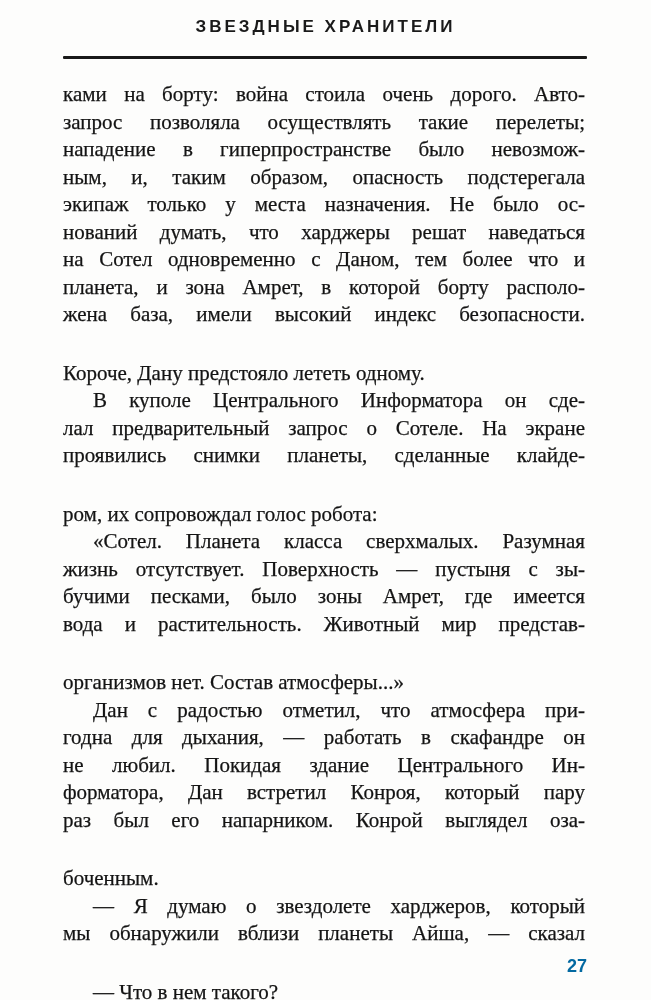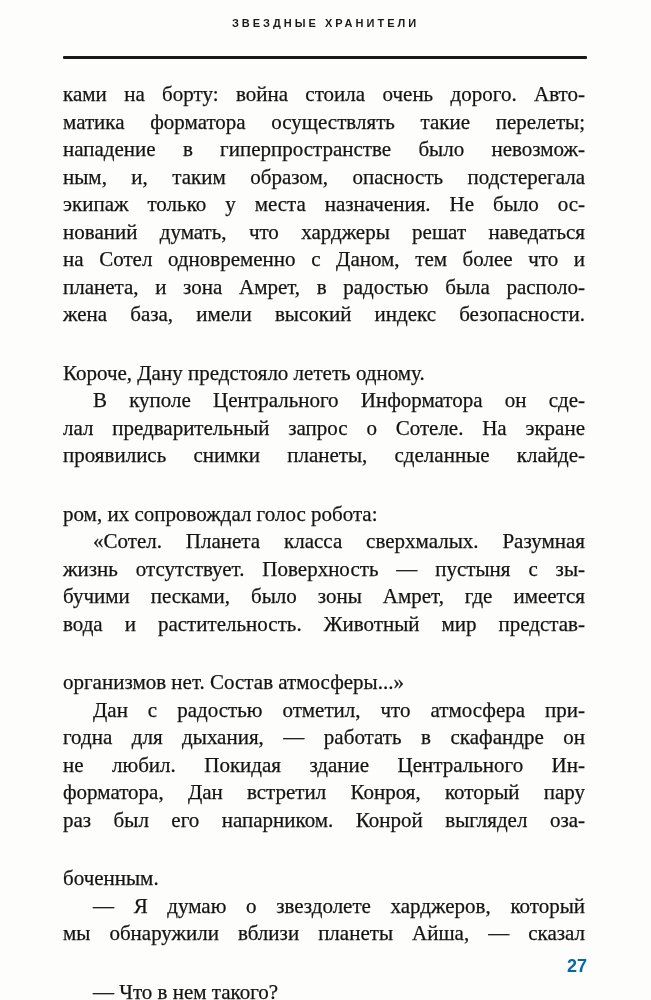--- a/index.html
+++ b/index.html
@@ -16,21 +16,21 @@
     color: #141414;
   }
   .running-header {
     position: absolute;
     top: 17px;
     left: 0;
     width: 651px;
     text-align: center;
     font-family: "Liberation Sans", sans-serif;
     font-weight: 700;
-    font-size: 11px;
+    font-size: 17px;
     letter-spacing: 3px;
     color: #1a1a1a;
   }
   .header-rule {
     position: absolute;
     top: 56px;
     left: 63px;
     width: 524px;
     height: 3px;
     background: #191919;
@@ -74,27 +74,27 @@
 <body>
 
 <div class="page">
   <div class="running-header">ЗВЕЗДНЫЕ ХРАНИТЕЛИ</div>
 
   <div class="header-rule"></div>
 
   <div class="body-text">
       <div class="para">
         <div class="line">ками на борту: война стоила очень дорого. Авто-</div>
-        <div class="line">матика форматора осуществлять такие перелеты;</div>
+        <div class="line">запрос позволяла осуществлять такие перелеты;</div>
         <div class="line">нападение в гиперпространстве было невозмож-</div>
         <div class="line">ным, и, таким образом, опасность подстерегала</div>
         <div class="line">экипаж только у места назначения. Не было ос-</div>
         <div class="line">нований думать, что харджеры решат наведаться</div>
         <div class="line">на Сотел одновременно с Даном, тем более что и</div>
-        <div class="line">планета, и зона Амрет, в радостью была располо-</div>
+        <div class="line">планета, и зона Амрет, в которой борту располо-</div>
         <div class="line">жена база, имели высокий индекс безопасности.</div>
         <div class="line para-last">Короче, Дану предстояло лететь одному.</div>
       </div>
       <div class="para indent">
         <div class="line">В куполе Центрального Информатора он сде-</div>
         <div class="line">лал предварительный запрос о Сотеле. На экране</div>
         <div class="line">проявились снимки планеты, сделанные клайде-</div>
         <div class="line para-last">ром, их сопровождал голос робота:</div>
       </div>
       <div class="para indent">

